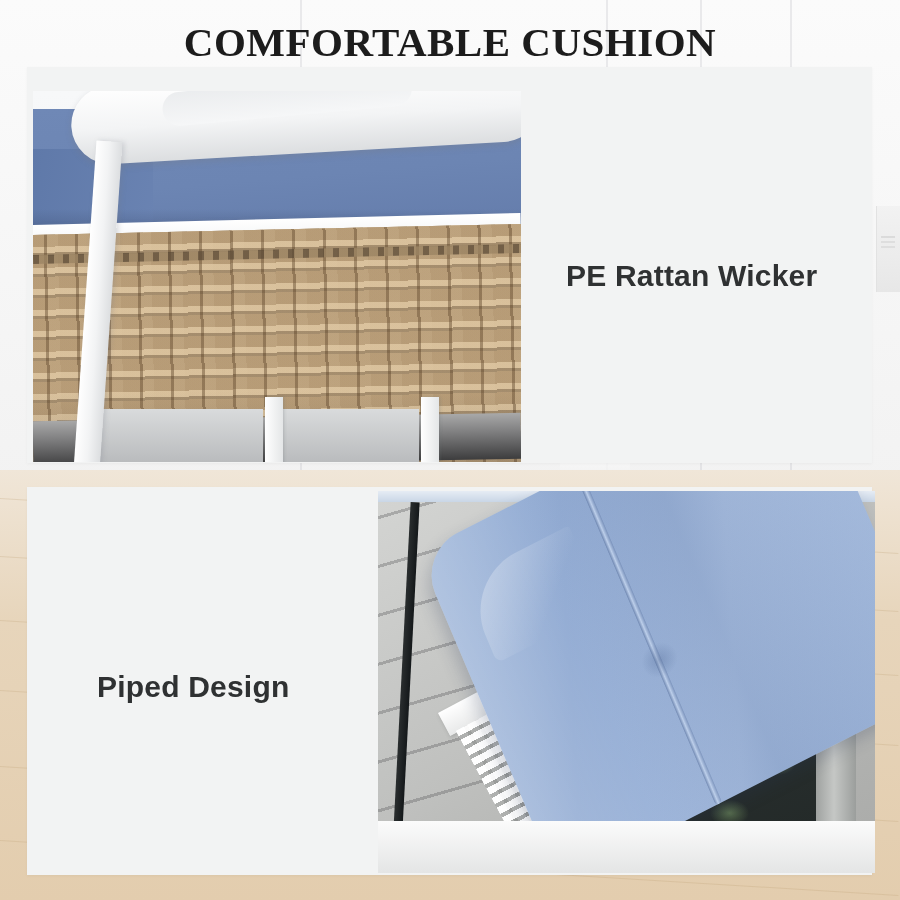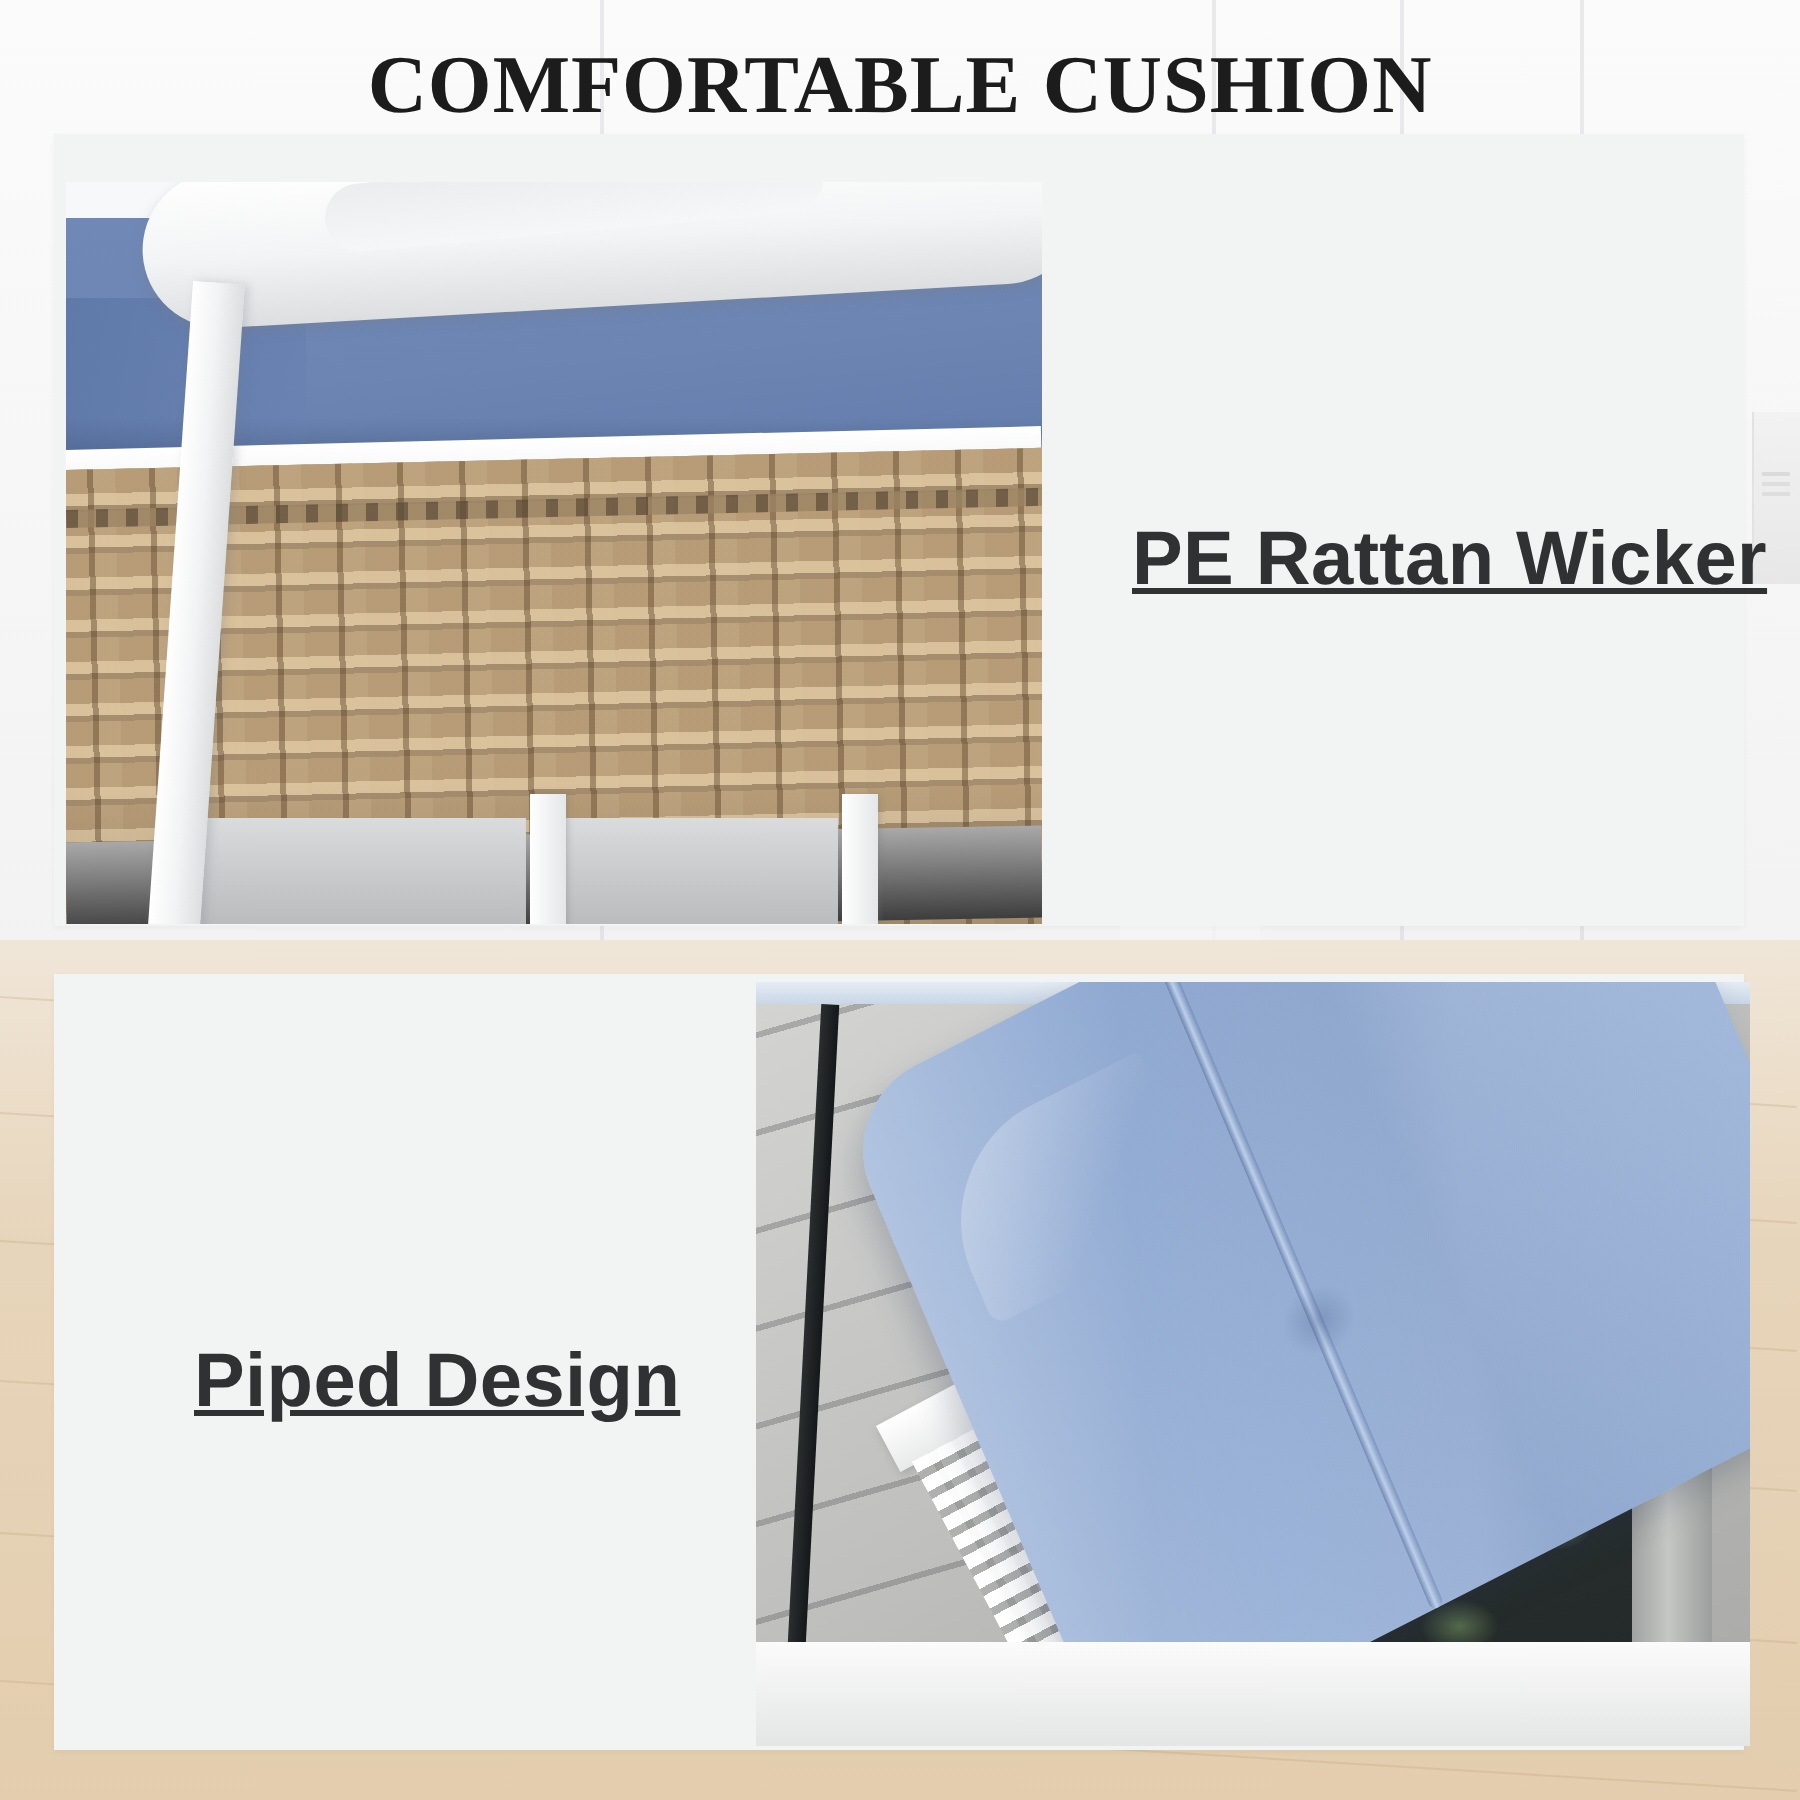--- a/index.html
+++ b/index.html
@@ -328,24 +328,23 @@
     background: linear-gradient(135deg, rgba(255,255,255,.35), rgba(255,255,255,0) 65%);
     border-radius: 60px 4px 40px 8px;
   }
 
   
   .caption {
     position: absolute;
     color: #2f3132;
     font-family: "Liberation Sans", sans-serif;
     font-weight: 700;
-    font-size: 38px;
+    font-size: 30px;
     letter-spacing: .2px;
     white-space: nowrap;
-    text-decoration: underline;
   }
   #caption-wicker { left: 566px; top: 259px; }
   #caption-piping { left: 97px;  top: 670px; text-align: right; }
 
   
   #title {
     position: absolute;
     left: 0; top: 18px; width: 900px;
     text-align: center;
     font-family: "Liberation Serif", serif;

